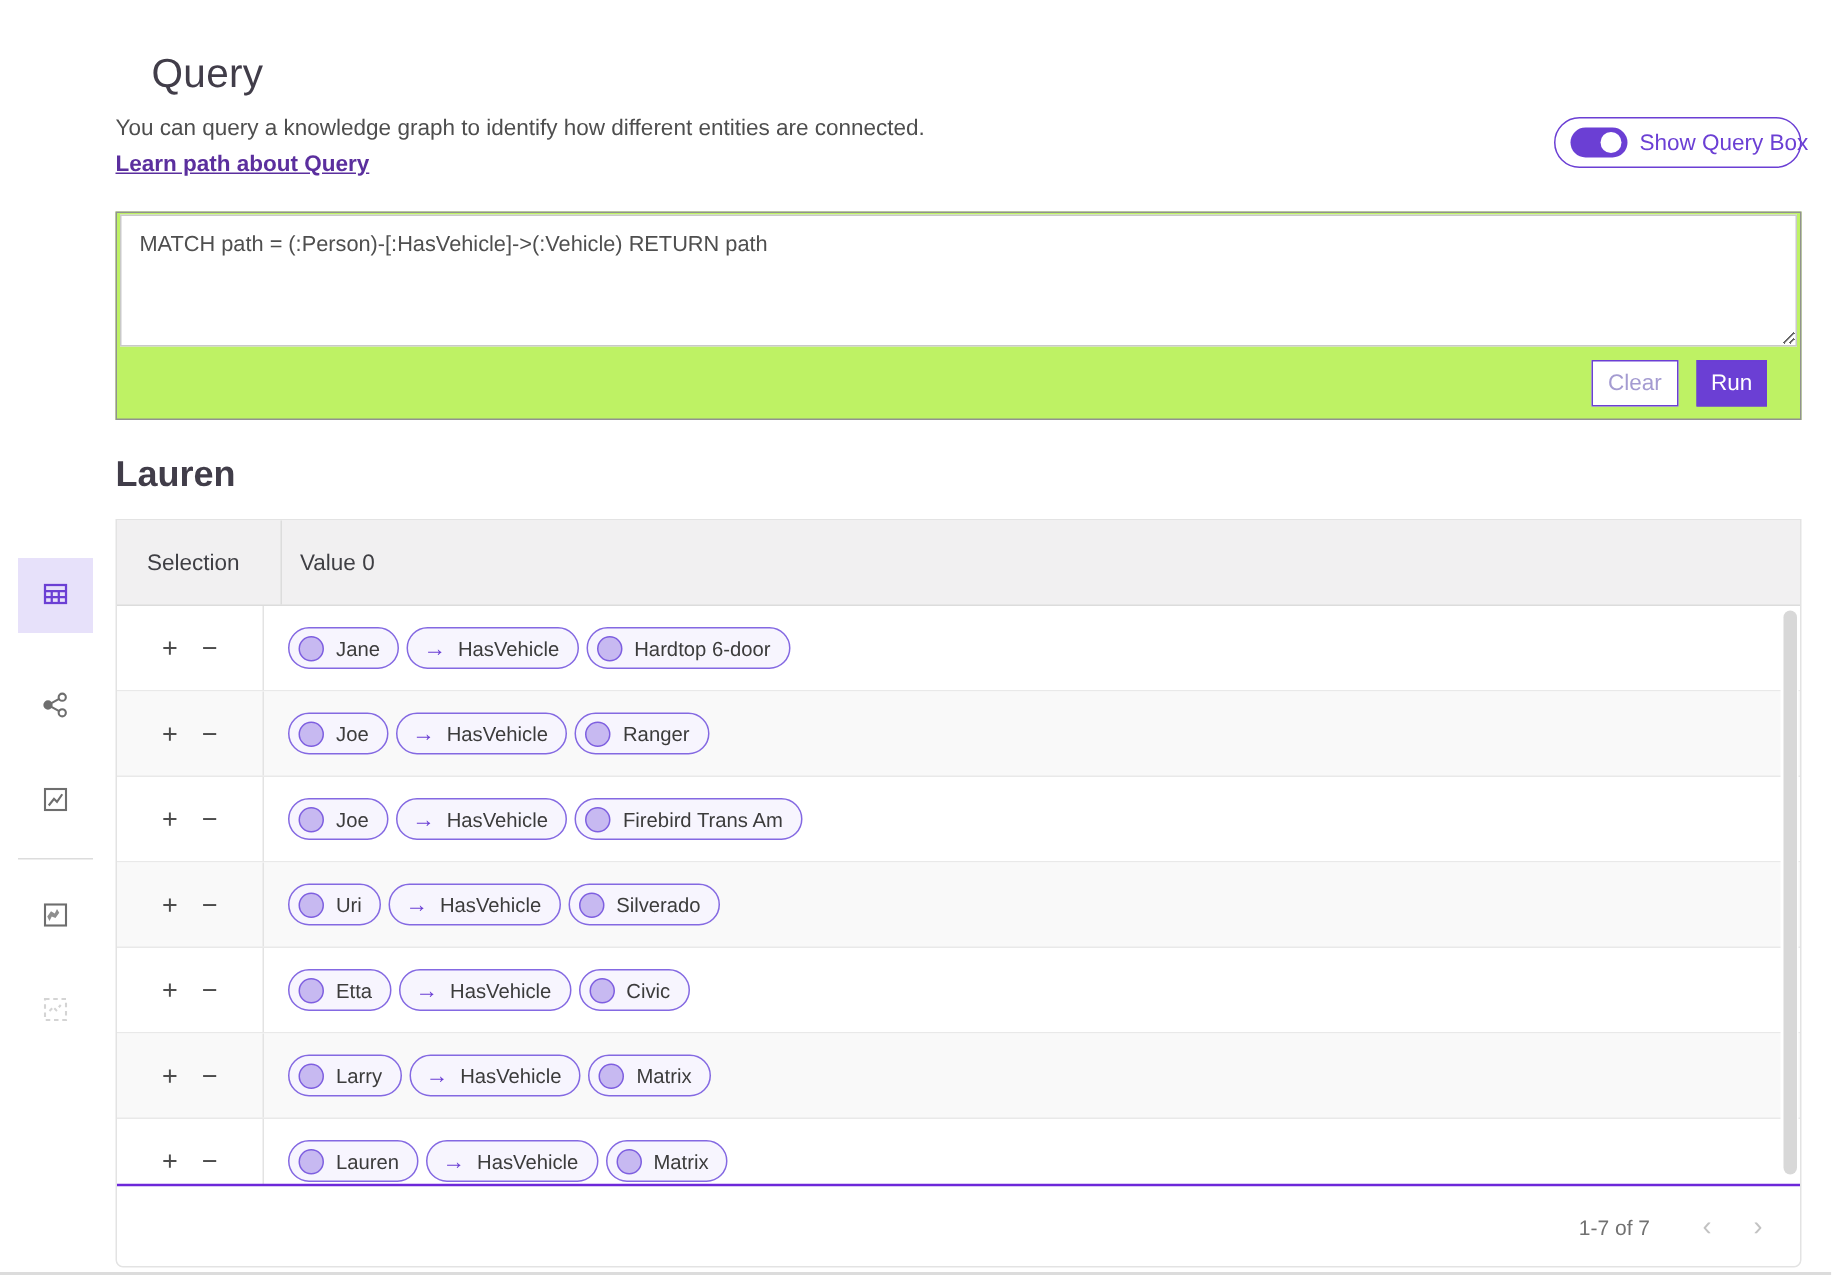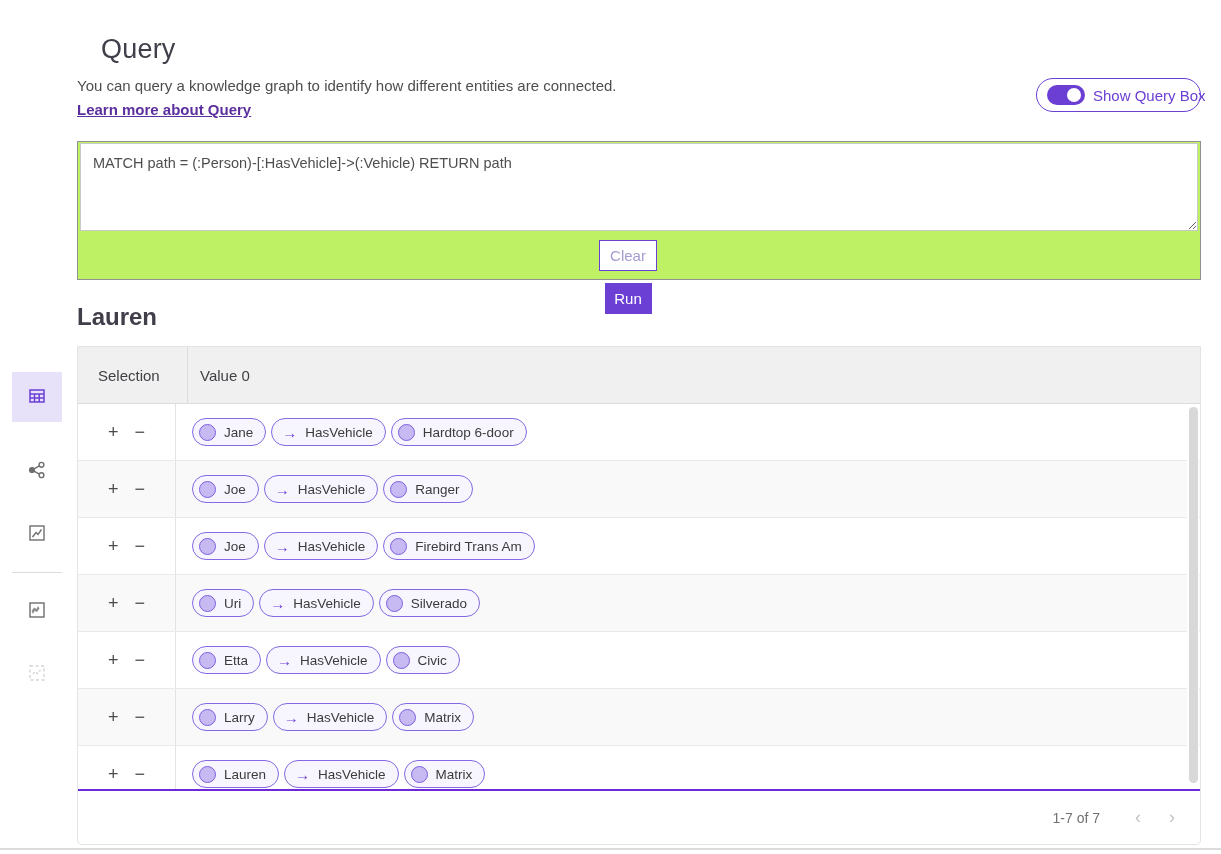--- a/index.html
+++ b/index.html
@@ -11,21 +11,21 @@
   .desc { position:absolute; left:77px; top:77px; font-size:15px; color:#4e4e4e; }
   .learn-link { position:absolute; left:77px; top:101px; font-size:15px; font-weight:700; color:#5b2f9e; text-decoration:underline; cursor:pointer; }
 
   .toggle-pill { position:absolute; left:1036px; top:78px; width:165px; height:34px; border:1px solid #6b3fd4; border-radius:17px; display:flex; align-items:center; padding:0 12px 0 10px; gap:8px; background:#fff; cursor:pointer; }
   .switch { position:relative; width:38px; height:20px; background:#6b3fd4; border-radius:10px; flex:0 0 auto; }
   .switch .knob { position:absolute; top:3px; left:20px; width:14px; height:14px; background:#fff; border-radius:50%; }
   .toggle-label { font-size:15px; color:#6b3fd4; white-space:nowrap; }
 
   .query-box { position:absolute; left:77px; top:141px; width:1124px; height:139px; border:1px solid #919191; background:#bef264; }
   .query-input { display:block; width:calc(100% - 4px); height:88px; margin:1px auto 0 auto; border:1px solid #c9c9c9; resize:vertical; font-family:"Liberation Sans", sans-serif; font-size:14.5px; color:#4f4f4f; padding:11px 12px; outline:none; }
-  .query-actions { display:flex; justify-content:flex-end; align-items:center; gap:12px; padding:9px 22px 0 0;flex-direction:column; }
+  .query-actions { display:flex; justify-content:flex-end; align-items:center; gap:12px; padding:9px 22px 0 0; }
   .btn-clear { width:58px; height:31px; background:#fff; border:1px solid #6b3fd4; color:#a49bd1; font-size:15px; font-family:"Liberation Sans", sans-serif; cursor:pointer; }
   .btn-run { width:47px; height:31px; background:#6b3fd4; border:1px solid #6b3fd4; color:#ffffff; font-size:15px; font-family:"Liberation Sans", sans-serif; cursor:pointer; }
 
   
   .results-title { position:absolute; left:77px; top:303px; font-size:24px; font-weight:700; color:#413d49; }
 
   
   .view-sidebar { position:absolute; left:12px; top:372px; width:50px; }
   .view-btn { width:50px; height:50px; display:flex; align-items:center; justify-content:center; background:transparent; border:none; cursor:pointer; }
   .view-btn.active { background:#e7e1fa; }
@@ -59,21 +59,21 @@
 
   .bottom-rule { position:absolute; left:0; right:0; top:848px; height:2px; background:#dcdcdc; }
 </style>
 </head>
 <body>
 
 <div class="canvas">
 
   <h1 class="page-title">Query</h1>
   <p class="desc">You can query a knowledge graph to identify how different entities are connected.</p>
-  <a class="learn-link">Learn more about Query</a>
+  <a class="learn-link">Learn path about Query</a>
 
   <div class="toggle-pill">
     <span class="switch">
         <span class="knob"></span>
       </span>
     <span class="toggle-label">Show Query Box</span>
   </div>
 
   <div class="query-box">
     <textarea class="query-input" spellcheck="false" style="">MATCH path = (:Person)-[:HasVehicle]-&gt;(:Vehicle) RETURN path</textarea>

